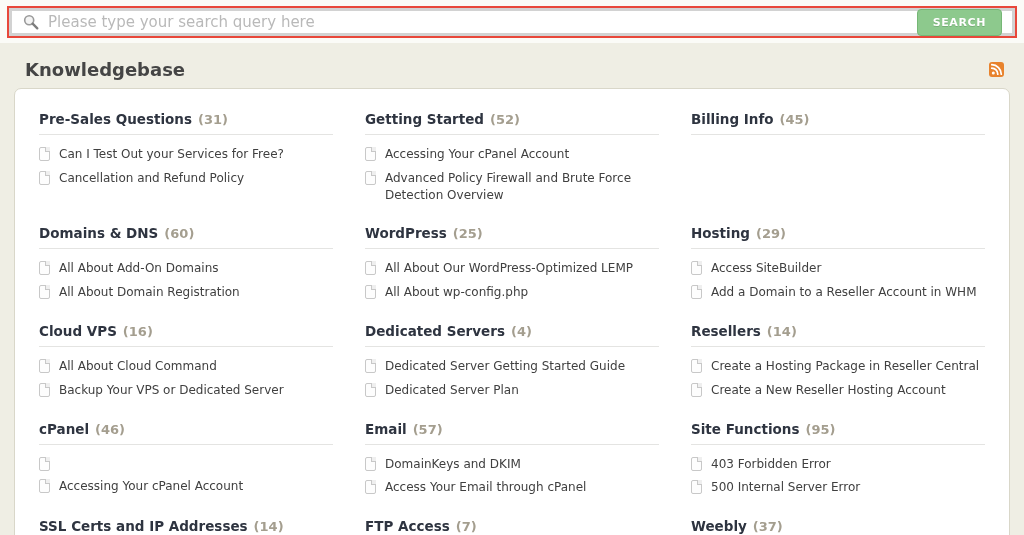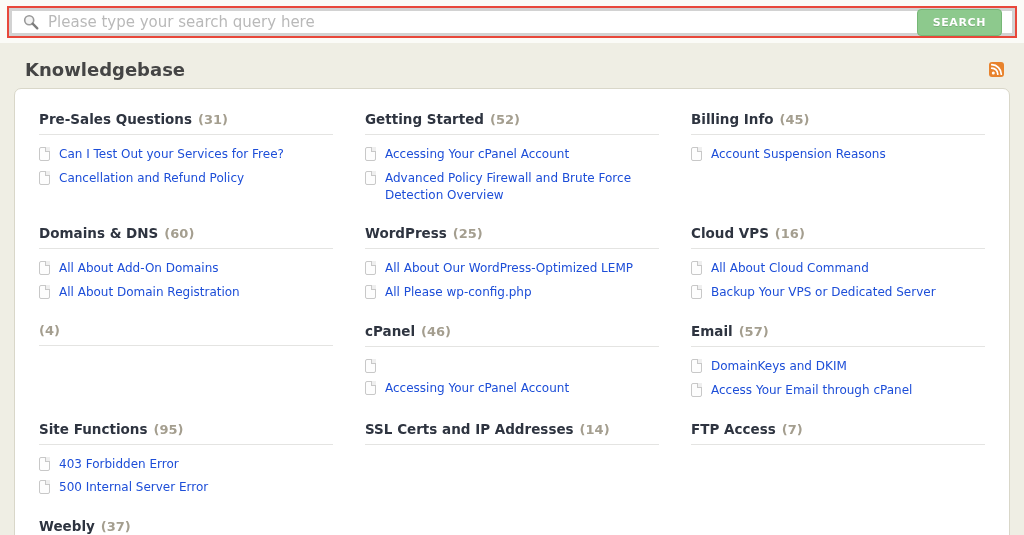--- a/index.html
+++ b/index.html
@@ -92,21 +92,21 @@
   .articles { list-style: none; }
   .article {
     display: flex;
     align-items: flex-start;
     gap: 9px;
     padding: 3px 0 4px 0;
     cursor: pointer;
   }
   .article-title {
     font-size: 12px;
-    color: #1d4ed8;
+    color: #404040;
     line-height: 1.4;
   }
   .doc-icon {
     flex: 0 0 auto;
     width: 11px;
     height: 14px;
     margin-top: 1px;
     border: 1px solid #c8c8c8;
     border-radius: 2px;
     background: #fdfdfd;
@@ -187,24 +187,20 @@
           </li>
         </ul>
       </section>
 
       <section class="category">
         <h3 class="cat-head">
           <a class="cat-name">Billing Info</a>
           <span class="cat-count">(45)</span>
         </h3>
         <ul class="articles">
-          <li class="article">
-            <span class="doc-icon"></span>
-            <span class="article-title">Account Suspension Reasons</span>
-          </li>
         </ul>
       </section>
 
       <section class="category">
         <h3 class="cat-head">
           <a class="cat-name">Domains &amp; DNS</a>
           <span class="cat-count">(60)</span>
         </h3>
         <ul class="articles">
           <li class="article">
@@ -223,49 +219,92 @@
           <a class="cat-name">WordPress</a>
           <span class="cat-count">(25)</span>
         </h3>
         <ul class="articles">
           <li class="article">
             <span class="doc-icon"></span>
             <span class="article-title">All About Our WordPress-Optimized LEMP</span>
           </li>
           <li class="article">
             <span class="doc-icon"></span>
-            <span class="article-title">All Please wp-config.php</span>
-          </li>
-        </ul>
-      </section>
-
+            <span class="article-title">All About wp-config.php</span>
+          </li>
+        </ul>
+      </section>
+
+      <section class="category">
+        <h3 class="cat-head">
+          <a class="cat-name">Hosting</a>
+          <span class="cat-count">(29)</span>
+        </h3>
+        <ul class="articles">
+          <li class="article">
+            <span class="doc-icon"></span>
+            <span class="article-title">Access SiteBuilder</span>
+          </li>
+          <li class="article">
+            <span class="doc-icon"></span>
+            <span class="article-title">Add a Domain to a Reseller Account in WHM</span>
+          </li>
+        </ul>
+      </section>
 
       <section class="category">
         <h3 class="cat-head">
           <a class="cat-name">Cloud VPS</a>
           <span class="cat-count">(16)</span>
         </h3>
         <ul class="articles">
           <li class="article">
             <span class="doc-icon"></span>
             <span class="article-title">All About Cloud Command</span>
           </li>
           <li class="article">
             <span class="doc-icon"></span>
             <span class="article-title">Backup Your VPS or Dedicated Server</span>
           </li>
         </ul>
       </section>
 
       <section class="category">
         <h3 class="cat-head">
+          <a class="cat-name">Dedicated Servers</a>
           <span class="cat-count">(4)</span>
         </h3>
-      </section>
-
+        <ul class="articles">
+          <li class="article">
+            <span class="doc-icon"></span>
+            <span class="article-title">Dedicated Server Getting Started Guide</span>
+          </li>
+          <li class="article">
+            <span class="doc-icon"></span>
+            <span class="article-title">Dedicated Server Plan</span>
+          </li>
+        </ul>
+      </section>
+
+      <section class="category">
+        <h3 class="cat-head">
+          <a class="cat-name">Resellers</a>
+          <span class="cat-count">(14)</span>
+        </h3>
+        <ul class="articles">
+          <li class="article">
+            <span class="doc-icon"></span>
+            <span class="article-title">Create a Hosting Package in Reseller Central</span>
+          </li>
+          <li class="article">
+            <span class="doc-icon"></span>
+            <span class="article-title">Create a New Reseller Hosting Account</span>
+          </li>
+        </ul>
+      </section>
 
       <section class="category">
         <h3 class="cat-head">
           <a class="cat-name">cPanel</a>
           <span class="cat-count">(46)</span>
         </h3>
         <ul class="articles">
           <li class="article">
             <span class="doc-icon"></span>
           </li>

